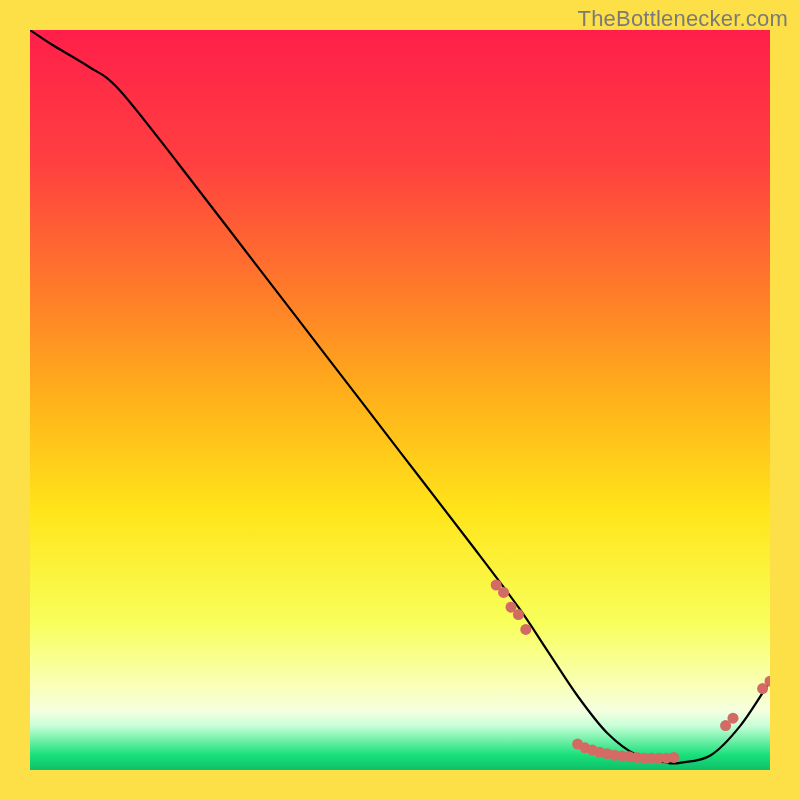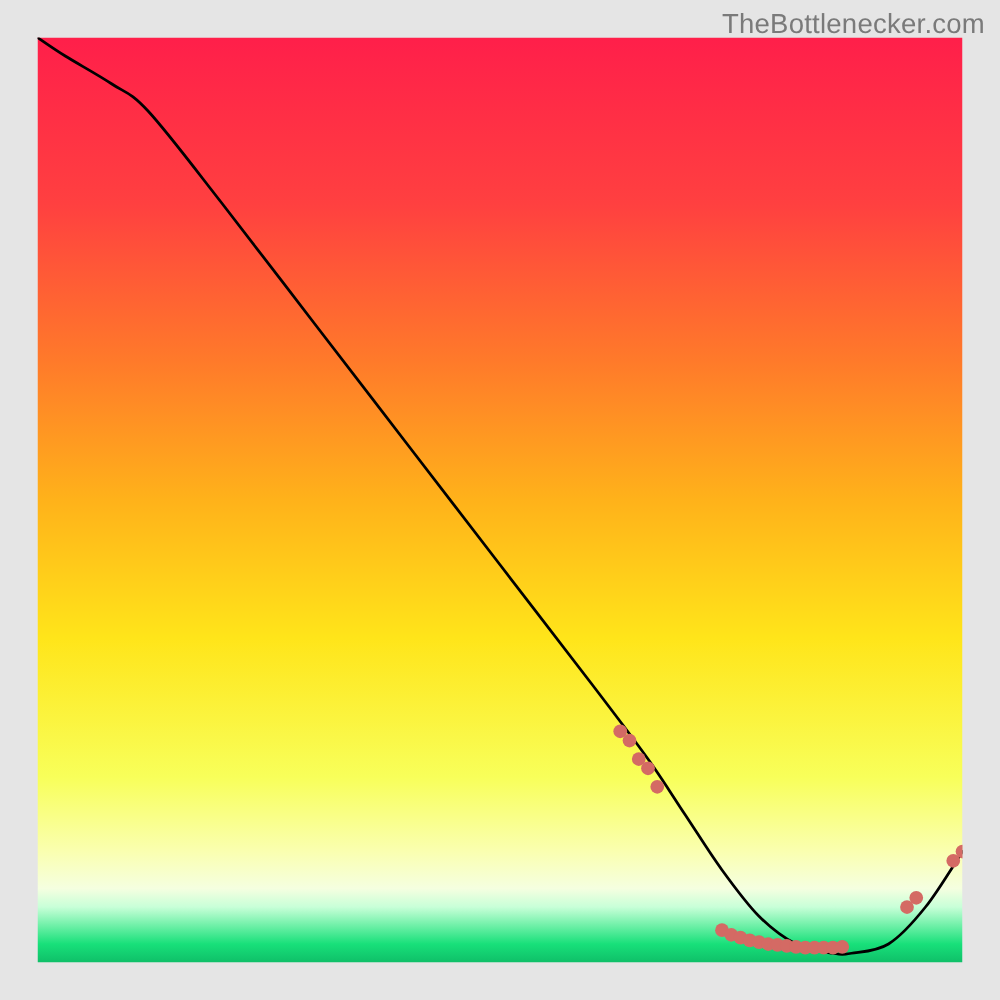--- a/index.html
+++ b/index.html
@@ -8,21 +8,21 @@
     width: 800px;
     height: 800px;
     background: #000;
     overflow: hidden;
     font-family: Arial, Helvetica, sans-serif;
   }
   .frame {
     position: absolute;
     top: 0; left: 0;
     width: 800px; height: 800px;
-    background: #e5e5e5;
+    background: #fde047;
   }
   .plot {
     position: absolute;
     top: 30px;
     left: 30px;
     width: 740px;
     height: 740px;
   }
   .watermark-surface {
     position: absolute;

